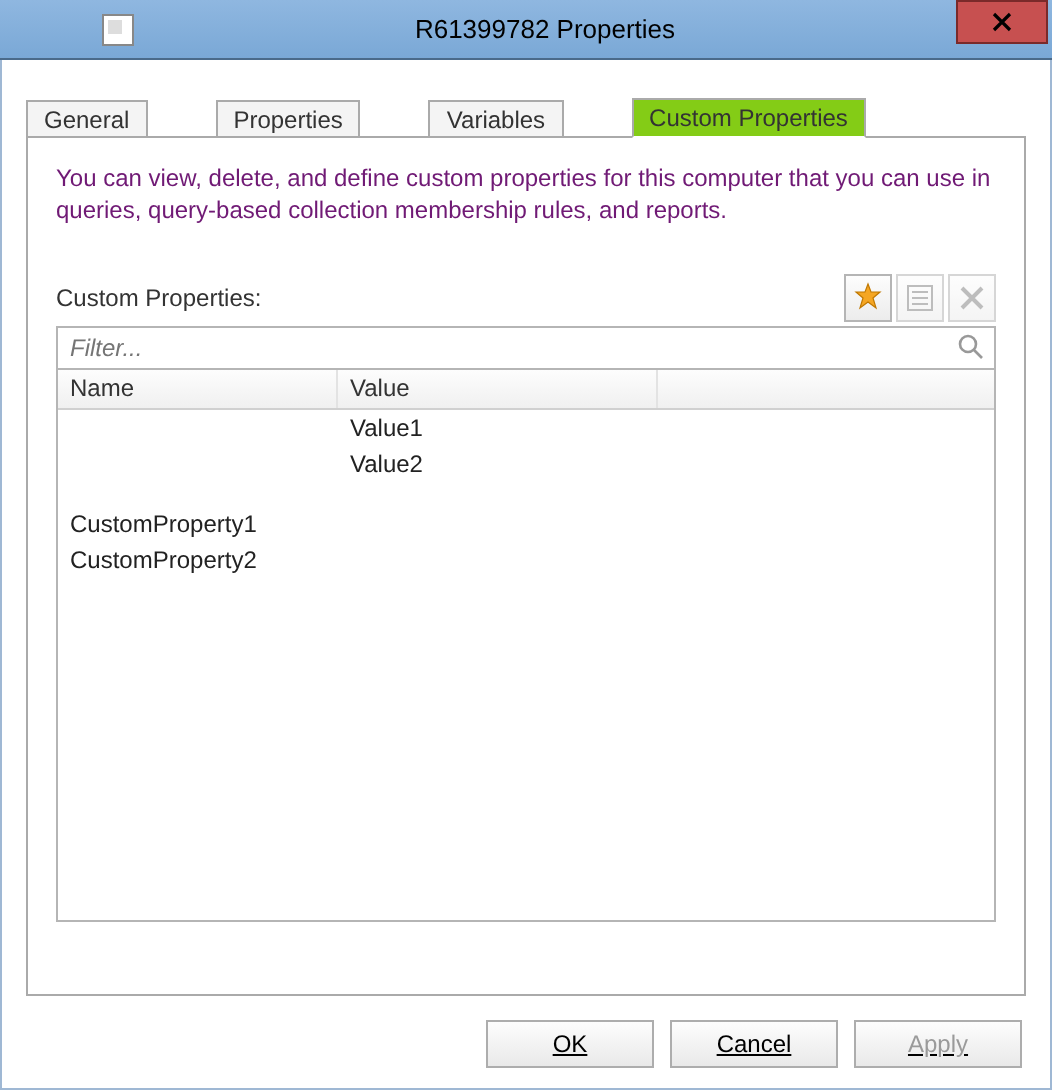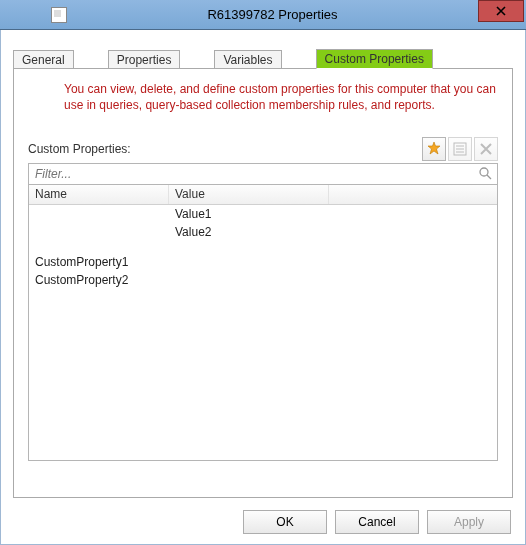--- a/index.html
+++ b/index.html
@@ -83,24 +83,23 @@
     border-bottom:1px solid #fff;
   }
   .tabcontent {
     border:1px solid #aaa;
     height:430px;
     padding:12px 14px;
     position:relative;
     background:#fff;
   }
   .desc {
-    color:#b91c1c;
+    color:#701a75;
     line-height:1.35;
     margin-bottom:24px;
-    margin-left:36px;
   }
   .props-row {
     display:flex;
     align-items:center;
     justify-content:space-between;
     margin-bottom:2px;
   }
   .props-label { color:#333; }
   .iconbtns { display:flex; gap:2px; }
   .iconbtn {
@@ -151,20 +150,21 @@
     color:#222;
   }
   .grid-row .col-name { border-right:none;margin-top:48px; }
   .grid-row .col-value { border-right:none; }
   .dlg-buttons {
     position:absolute;
     right:14px;
     bottom:10px;
     display:flex;
     gap:8px;
+    text-decoration:underline;
   }
   .dlg-buttons button {
     width:84px; height:24px;
     border:1px solid #adadad;
     background:linear-gradient(#fdfdfd,#e9e9e9);
     font-size:12px;
     color:#000;
   }
   .dlg-buttons button.disabled { color:#9a9a9a; }
 </style>

